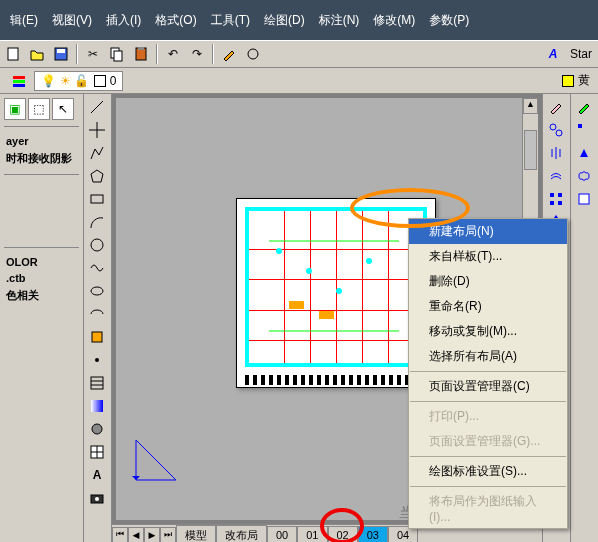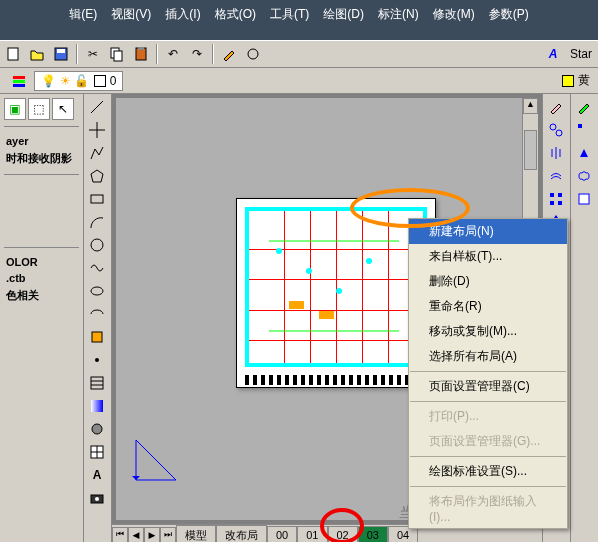--- a/index.html
+++ b/index.html
@@ -1,18 +1,18 @@
 <!DOCTYPE html>
 <html><head>
 <meta charset="utf-8">
 <style>
 * { margin: 0; padding: 0; box-sizing: border-box; font-family: "SimSun", sans-serif; font-size: 12px; }
 body { background: #808080; width: 598px; height: 542px; overflow: hidden; position: relative; }
 
-.menubar { background: #3c4b5b; height: 40px; padding: 4px 4px; display: flex; flex-wrap: wrap; gap: 2px; justify-content: center; }
+.menubar { background: #3c4b5b; height: 40px; padding: 10px 4px; display: flex; flex-wrap: wrap; gap: 2px; }
 .menubar span { color: #fff; padding: 2px 6px; cursor: default; }
 
 .toolbar { background: #d4d0c8; border-top: 1px solid #fff; border-bottom: 1px solid #888; height: 28px; display: flex; align-items: center; padding: 2px; gap: 2px; }
 .tbtn { width: 22px; height: 22px; border: 1px solid #d4d0c8; background: #d4d0c8; display: flex; align-items: center; justify-content: center; }
 .sep { width: 2px; height: 20px; border-left: 1px solid #888; border-right: 1px solid #fff; margin: 0 2px; }
 
 .layerbar { background: #d4d0c8; height: 26px; display: flex; align-items: center; padding: 2px 8px; gap: 4px; border-bottom: 1px solid #888; }
 .layerinfo { display: flex; align-items: center; gap: 4px; background: #fff; border: 1px solid #888; padding: 2px 6px; height: 20px; }
 .colorbox { width: 12px; height: 12px; }
 
@@ -32,21 +32,21 @@
 .drawing-inner { margin: 8px; border: 4px solid #0ff; height: 160px; position: relative; background: #fff; }
 .gridline-v { position: absolute; width: 1px; background: #f00; top: 0; bottom: 0; }
 .gridline-h { position: absolute; height: 1px; background: #f00; left: 0; right: 0; }
 .titleblock { position: absolute; bottom: 2px; left: 8px; right: 8px; height: 10px; background: repeating-linear-gradient(90deg, #000, #000 4px, #fff 4px, #fff 8px); }
 
 .ucs { position: absolute; left: 10px; bottom: 30px; }
 
 .tabbar { height: 20px; background: #d4d0c8; display: flex; align-items: center; border-top: 1px solid #888; }
 .tabbtn { width: 16px; height: 16px; border: 1px solid #888; background: #d4d0c8; display: flex; align-items: center; justify-content: center; font-size: 9px; }
 .tab { padding: 2px 8px; background: #d4d0c8; border: 1px solid #888; border-bottom: none; font-size: 11px; }
-.tab.active { background: #15803d; }
+.tab.active { background: #0ea5e9; }
 
 .rtoolbar { width: 28px; background: #d4d0c8; border-left: 1px solid #888; display: flex; flex-direction: column; padding: 2px; gap: 1px; }
 .rtoolbar2 { width: 28px; background: #d4d0c8; border-left: 1px solid #888; display: flex; flex-direction: column; padding: 2px; gap: 1px; }
 
 .contextmenu { position: absolute; right: 30px; top: 218px; width: 160px; background: #ece9d8; border: 1px solid #aca899; box-shadow: 2px 2px 4px rgba(0,0,0,0.4); z-index: 100; }
 .contextmenu .item { padding: 4px 20px 4px 20px; font-size: 12px; cursor: default; }
 .contextmenu .item.highlight { background: #316ac5; color: #fff; }
 .contextmenu .item.disabled { color: #aca899; }
 .contextmenu hr { border: none; border-top: 1px solid #aca899; margin: 2px 1px; }
 

